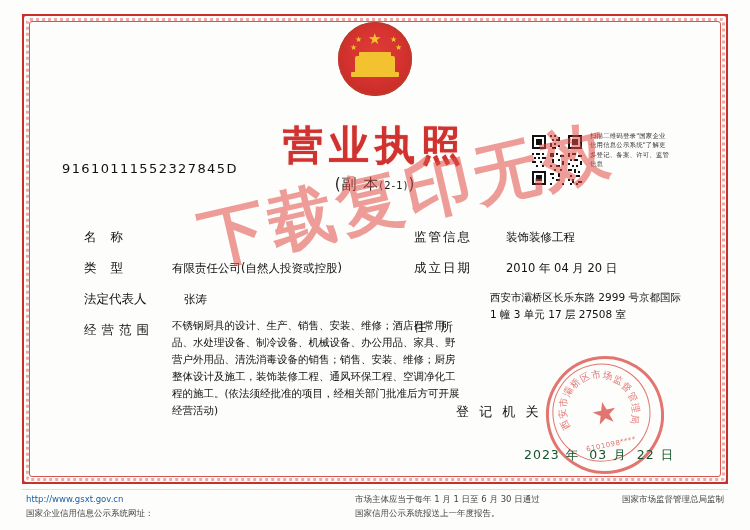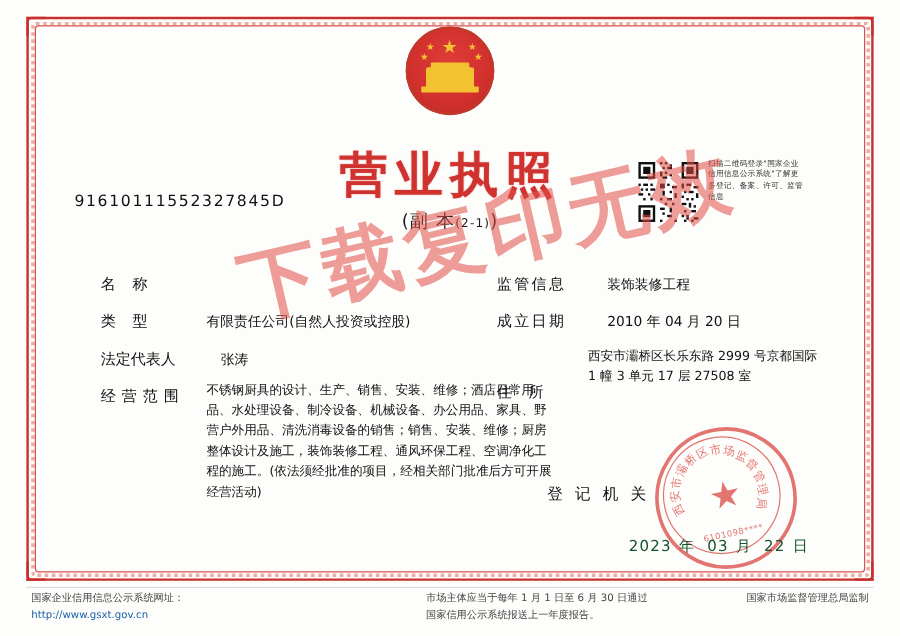--- a/index.html
+++ b/index.html
@@ -465,22 +465,22 @@
 
   <div class="date-line">
     <span class="num">2023</span><span class="ch">年</span><span class="num">03</span><span class="ch">月</span><span class="num">22</span><span class="ch">日</span>
   </div>
 
   <div class="watermark">下载复印无效</div>
 
   <div class="hr-bottom"></div>
   <div class="footer">
     <div class="footer-left">
+      <div style="color:#1b5faa;">http://www.gsxt.gov.cn</div>
       <div>国家企业信用信息公示系统网址：</div>
-      <div style="color:#1b5faa;">http://www.gsxt.gov.cn</div>
     </div>
     <div class="footer-center">
       <div>市场主体应当于每年 1 月 1 日至 6 月 30 日通过</div>
       <div>国家信用公示系统报送上一年度报告。</div>
     </div>
     <div class="footer-right">
       <div>国家市场监督管理总局监制</div>
     </div>
   </div>
 

